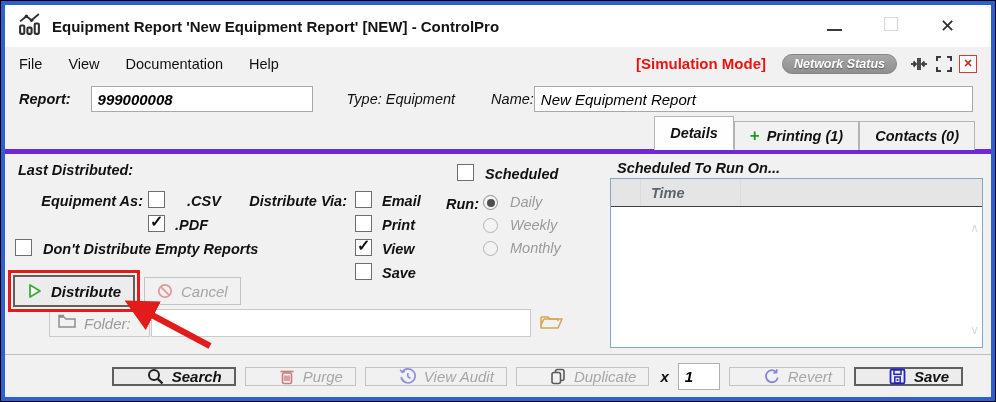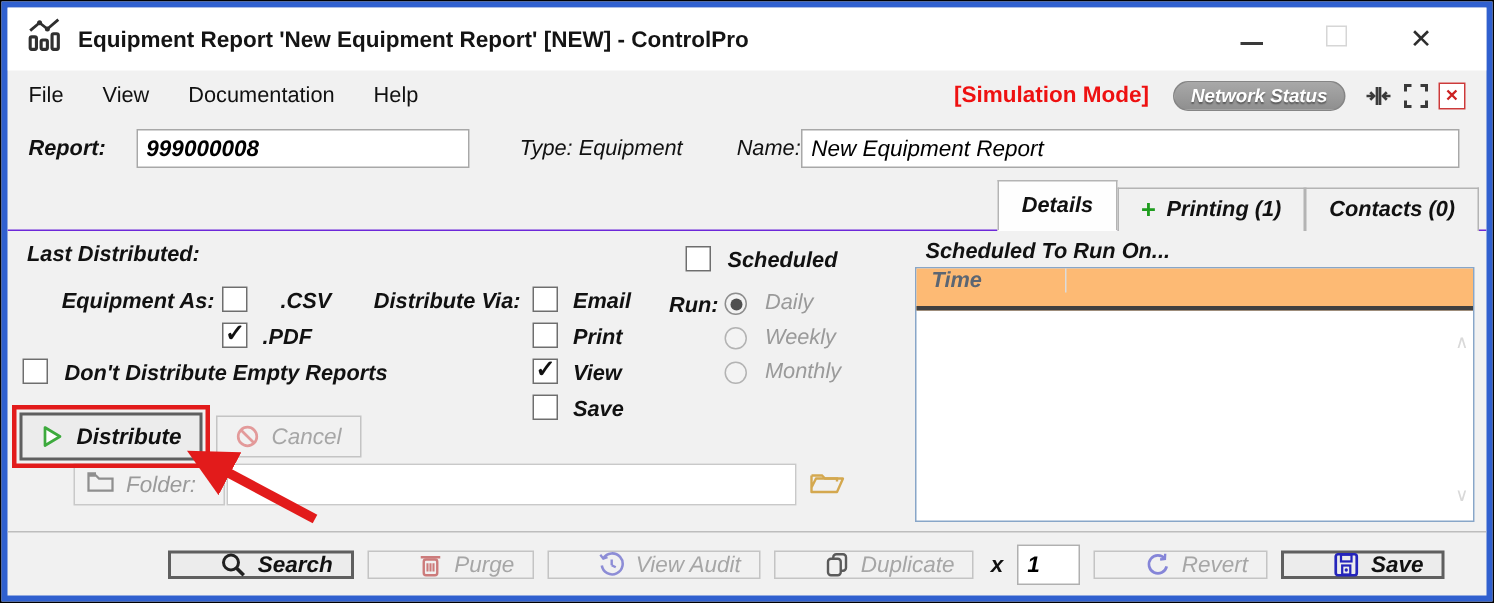--- a/index.html
+++ b/index.html
@@ -27,38 +27,38 @@
   
   .reportbar { height:38px; display:flex; align-items:center; padding:0 14px; flex:0 0 auto; font-size:14.5px; font-style:italic; color:#111; }
   .lbl-b { font-weight:700; }
   .reportbar input { font-family:"Liberation Sans",sans-serif; font-size:15px; height:26px; border:1px solid #a8a8a8; background:#fff; padding:0 6px; }
   .report-input { width:222px; font-weight:700; font-style:italic; margin-left:20px; }
   .type-label { margin-left:34px; }
   .name-label { margin-left:36px; }
   .name-input { flex:1; font-style:italic; margin-right:4px; }
 
   
-  .tabstrip { height:36px; flex:0 0 auto; display:flex; align-items:flex-end; justify-content:flex-end; padding-right:5px; border-bottom:1px solid #6d28d9; }
+  .tabstrip { height:36px; flex:0 0 auto; display:flex; align-items:flex-end; justify-content:flex-end; padding-right:16px; border-bottom:5px solid #6d28d9; }
   .tab { height:29px; padding:0 15px; display:flex; align-items:center; font-style:italic; font-weight:600; font-size:14.5px; color:#111; border:1px solid #b4b4b4; border-bottom:none; background:#f1f1f1; margin-bottom:-1px; cursor:default; }
   .tab.active { background:#fefefe; height:34px; border-bottom:1px solid #fefefe; }
   .plus { color:#1f9d1f; font-style:normal; font-weight:700; font-size:17px; margin-right:7px; }
 
   
   .content { flex:1; position:relative; font-size:14.5px; font-style:italic; color:#111; }
   .abs { position:absolute; white-space:nowrap; }
   .gray { color:#9a9a9a; }
 
   .cb { position:absolute; width:17px; height:17px; background:#fff; border:1.5px solid #6e6e6e; }
   .cb.checked::after { content:"✓"; position:absolute; left:1px; top:-4px; font-size:16px; font-weight:700; font-style:normal; color:#111; }
   .rb { position:absolute; width:15px; height:15px; border-radius:50%; border:1.5px solid #b3b3b3; background:#f3f3f3; }
   .rb.selected { border-color:#8d8d8d; }
   .rb.selected::after { content:""; position:absolute; inset:2.5px; border-radius:50%; background:#4f4f4f; }
 
   .sched-table { position:absolute; left:605px; top:24px; right:8px; bottom:6px; background:#fff; border:1px solid #88a6c8; }
-  .sched-head { height:28px; background:#fdba74; border-bottom:3px solid #404040; display:flex;flex-direction:column; }
+  .sched-head { height:28px; background:#e5e5e5; border-bottom:1px solid #404040; display:flex; }
   .sched-col0 { width:30px; border-right:1px solid #dcdcdc; }
   .sched-col1 { width:100px; border-right:1px solid #dcdcdc; display:flex; align-items:center; padding-left:10px; color:#5c6673; font-weight:700; font-style:italic; }
   .scroll-hint { position:absolute; right:3px; color:#d9d9d9; font-size:12px; font-style:normal; }
 
   .btn { display:flex; align-items:center; gap:8px; background:#f1f1f1; border:1px solid #c4c4c4; font-style:italic; font-size:15px; padding:0 12px; height:28px; color:#a6a6a6; cursor:default; }
   .btn.enabled { border:2px solid #5f5f5f; background:#ececec; font-weight:700; color:#111; }
   .btn .ic { display:flex; align-items:center; }
 
   .annot-rect { position:absolute; left:3px; top:116px; width:132px; height:42px; border:3px solid #e21b1b; pointer-events:none; }
   .annot-arrow { position:absolute; inset:0; pointer-events:none; }

